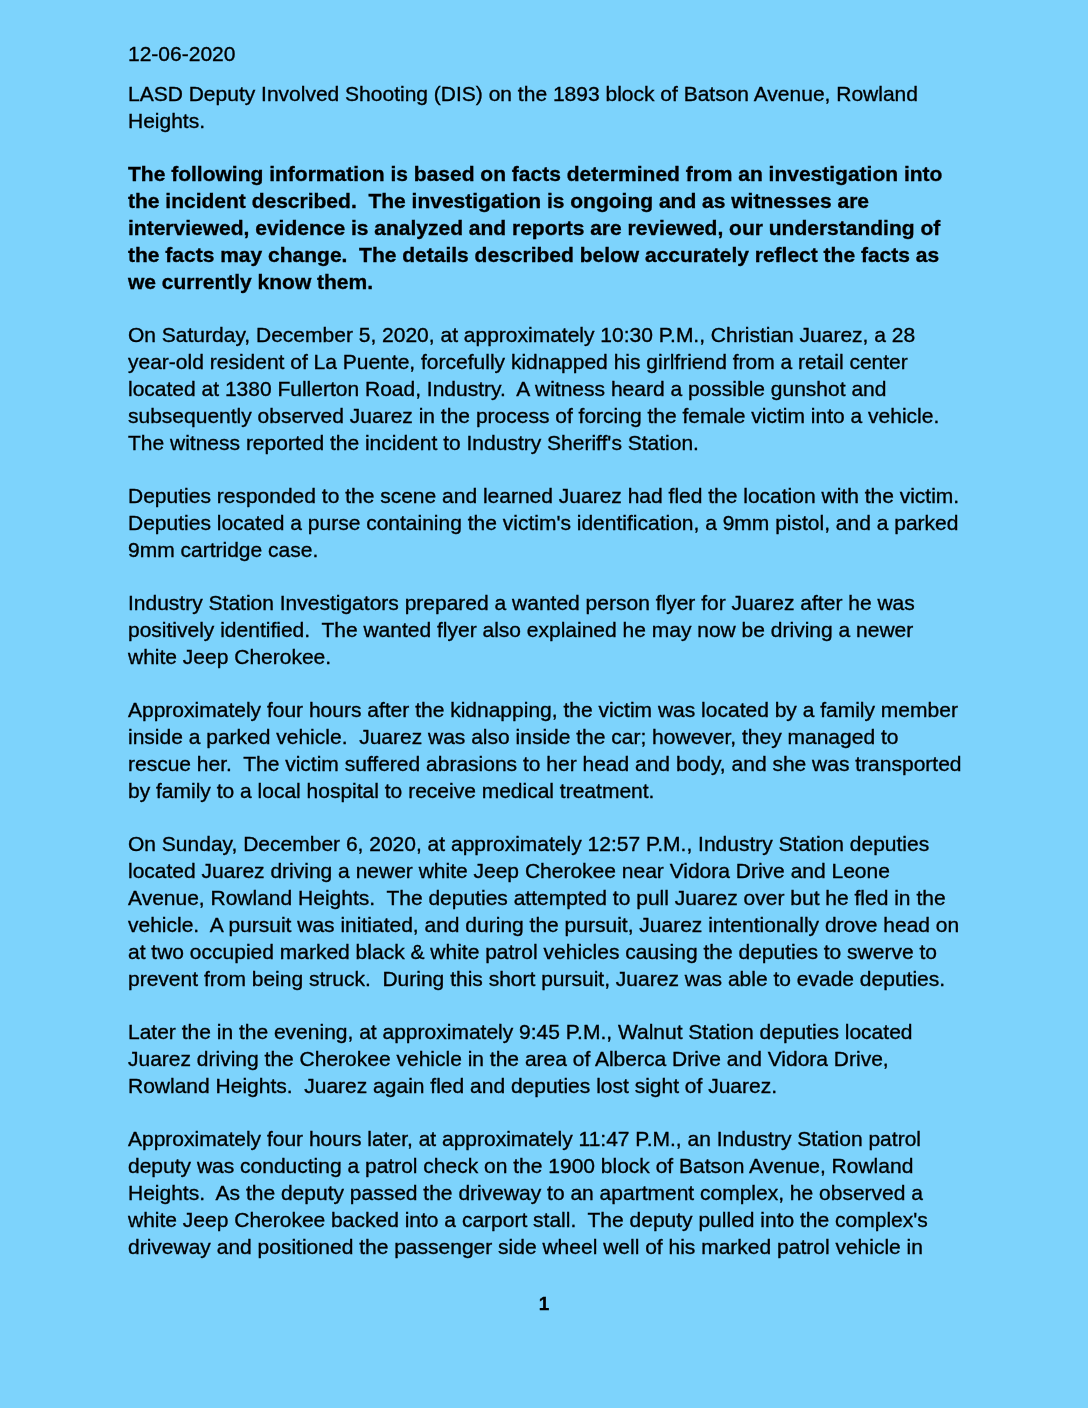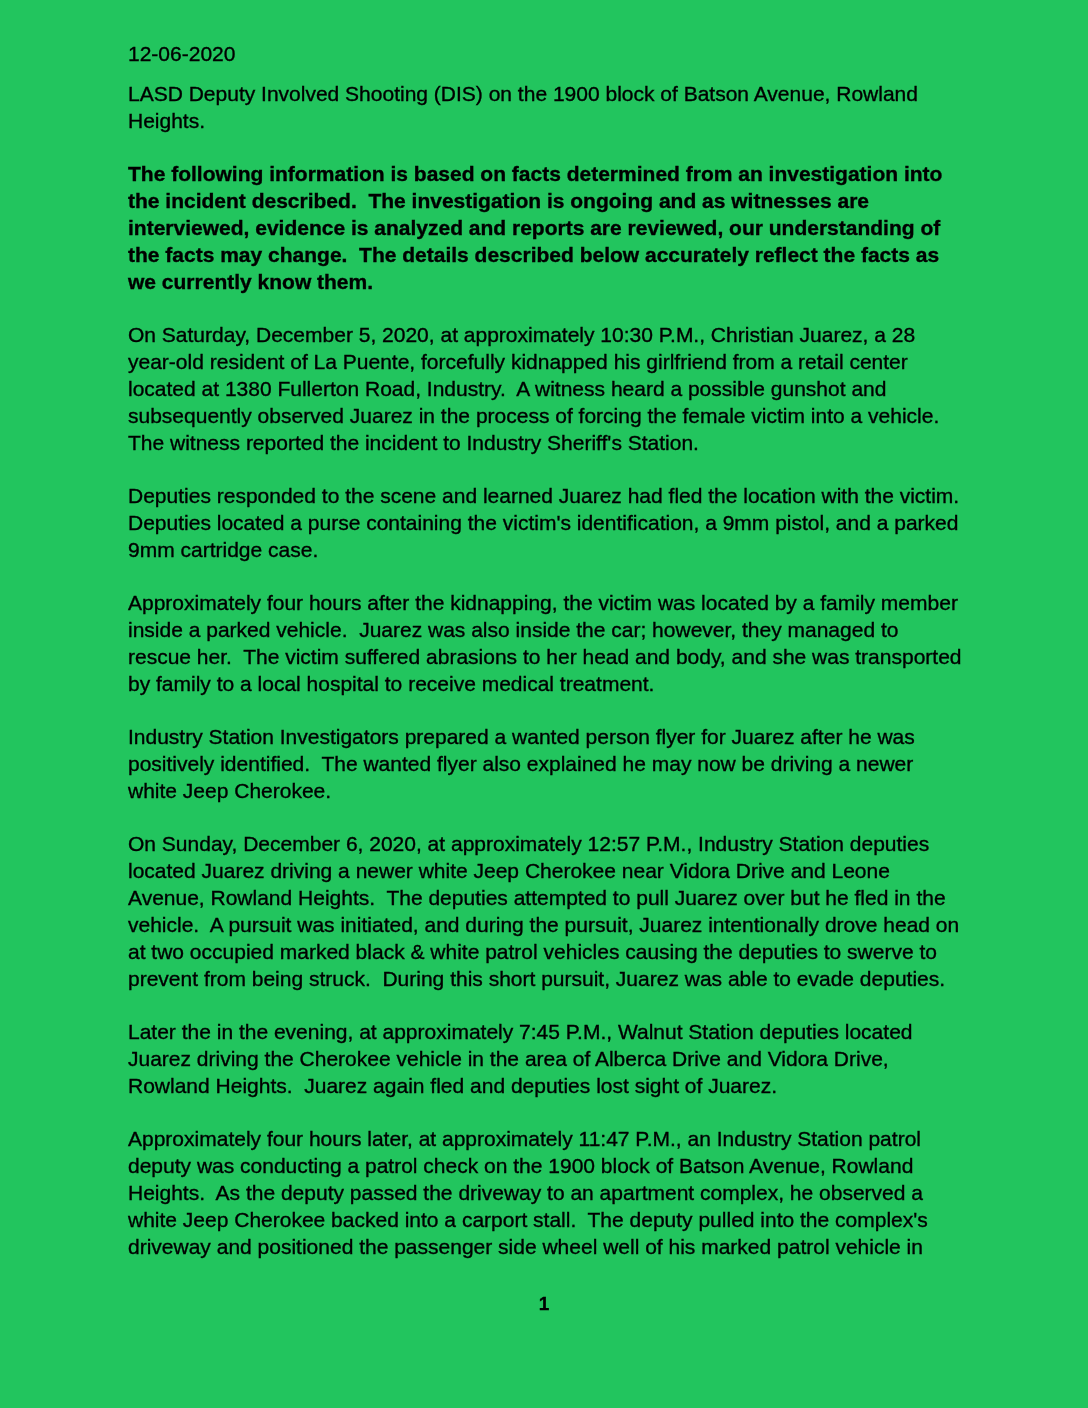--- a/index.html
+++ b/index.html
@@ -12,21 +12,21 @@
     height: 1408px;
     font-family: "Liberation Sans", sans-serif;
     color: #000000;
     position: relative;
     overflow: hidden;
   }
   .page {
     position: relative;
     width: 1088px;
     height: 1408px;
-    background: #22c55e;
+    background: #7dd3fc;
   }
   .content {
     position: absolute;
     left: 128px;
     top: 40px;
     width: 838px;
     font-size: 21px;
     line-height: 27px;
     -webkit-text-stroke: 0.35px currentColor;
   }
@@ -50,24 +50,24 @@
     font-weight: bold;
     -webkit-text-stroke: 0.35px currentColor;
   }
 </style>
 </head>
 <body>
 
 <div class="page">
   <div class="content">
     <p class="date-line">12-06-2020</p>
-    <p>LASD Deputy Involved Shooting (DIS) on the 1900 block of Batson Avenue, Rowland Heights.</p>
+    <p>LASD Deputy Involved Shooting (DIS) on the 1893 block of Batson Avenue, Rowland Heights.</p>
     <p class="disclaimer">The following information is based on facts determined from an investigation into the incident described.  The investigation is ongoing and as witnesses are interviewed, evidence is analyzed and reports are reviewed, our understanding of the facts may change.  The details described below accurately reflect the facts as we currently know them.</p>
     <p>On Saturday, December 5, 2020, at approximately 10:30 P.M., Christian Juarez, a 28 year-old resident of La Puente, forcefully kidnapped his girlfriend from a retail center located at 1380 Fullerton Road, Industry.  A witness heard a possible gunshot and subsequently observed Juarez in the process of forcing the female victim into a vehicle.  The witness reported the incident to Industry Sheriff's Station.</p>
     <p>Deputies responded to the scene and learned Juarez had fled the location with the victim.  Deputies located a purse containing the victim's identification, a 9mm pistol, and a parked 9mm cartridge case.</p>
+    <p>Industry Station Investigators prepared a wanted person flyer for Juarez after he was positively identified.  The wanted flyer also explained he may now be driving a newer white Jeep Cherokee.</p>
     <p>Approximately four hours after the kidnapping, the victim was located by a family member inside a parked vehicle.  Juarez was also inside the car; however, they managed to rescue her.  The victim suffered abrasions to her head and body, and she was transported by family to a local hospital to receive medical treatment.</p>
-    <p>Industry Station Investigators prepared a wanted person flyer for Juarez after he was positively identified.  The wanted flyer also explained he may now be driving a newer white Jeep Cherokee.</p>
     <p>On Sunday, December 6, 2020, at approximately 12:57 P.M., Industry Station deputies located Juarez driving a newer white Jeep Cherokee near Vidora Drive and Leone Avenue, Rowland Heights.  The deputies attempted to pull Juarez over but he fled in the vehicle.  A pursuit was initiated, and during the pursuit, Juarez intentionally drove head on at two occupied marked black &amp; white patrol vehicles causing the deputies to swerve to prevent from being struck.  During this short pursuit, Juarez was able to evade deputies.</p>
-    <p>Later the in the evening, at approximately 7:45 P.M., Walnut Station deputies located Juarez driving the Cherokee vehicle in the area of Alberca Drive and Vidora Drive, Rowland Heights.  Juarez again fled and deputies lost sight of Juarez.</p>
+    <p>Later the in the evening, at approximately 9:45 P.M., Walnut Station deputies located Juarez driving the Cherokee vehicle in the area of Alberca Drive and Vidora Drive, Rowland Heights.  Juarez again fled and deputies lost sight of Juarez.</p>
     <p>Approximately four hours later, at approximately 11:47 P.M., an Industry Station patrol deputy was conducting a patrol check on the 1900 block of Batson Avenue, Rowland Heights.  As the deputy passed the driveway to an apartment complex, he observed a white Jeep Cherokee backed into a carport stall.  The deputy pulled into the complex's driveway and positioned the passenger side wheel well of his marked patrol vehicle in</p>
   </div>
   <div class="page-number">1</div>
 </div>
 
 </body></html>

